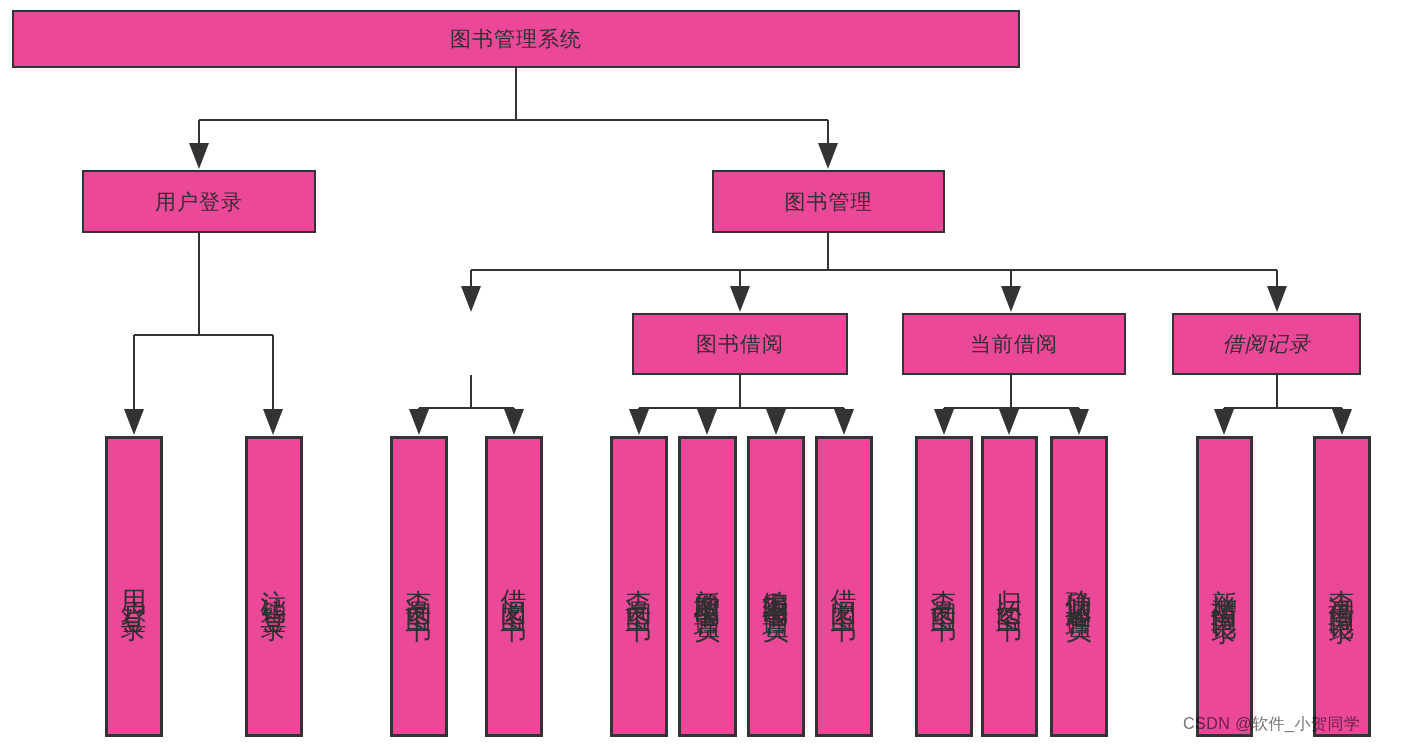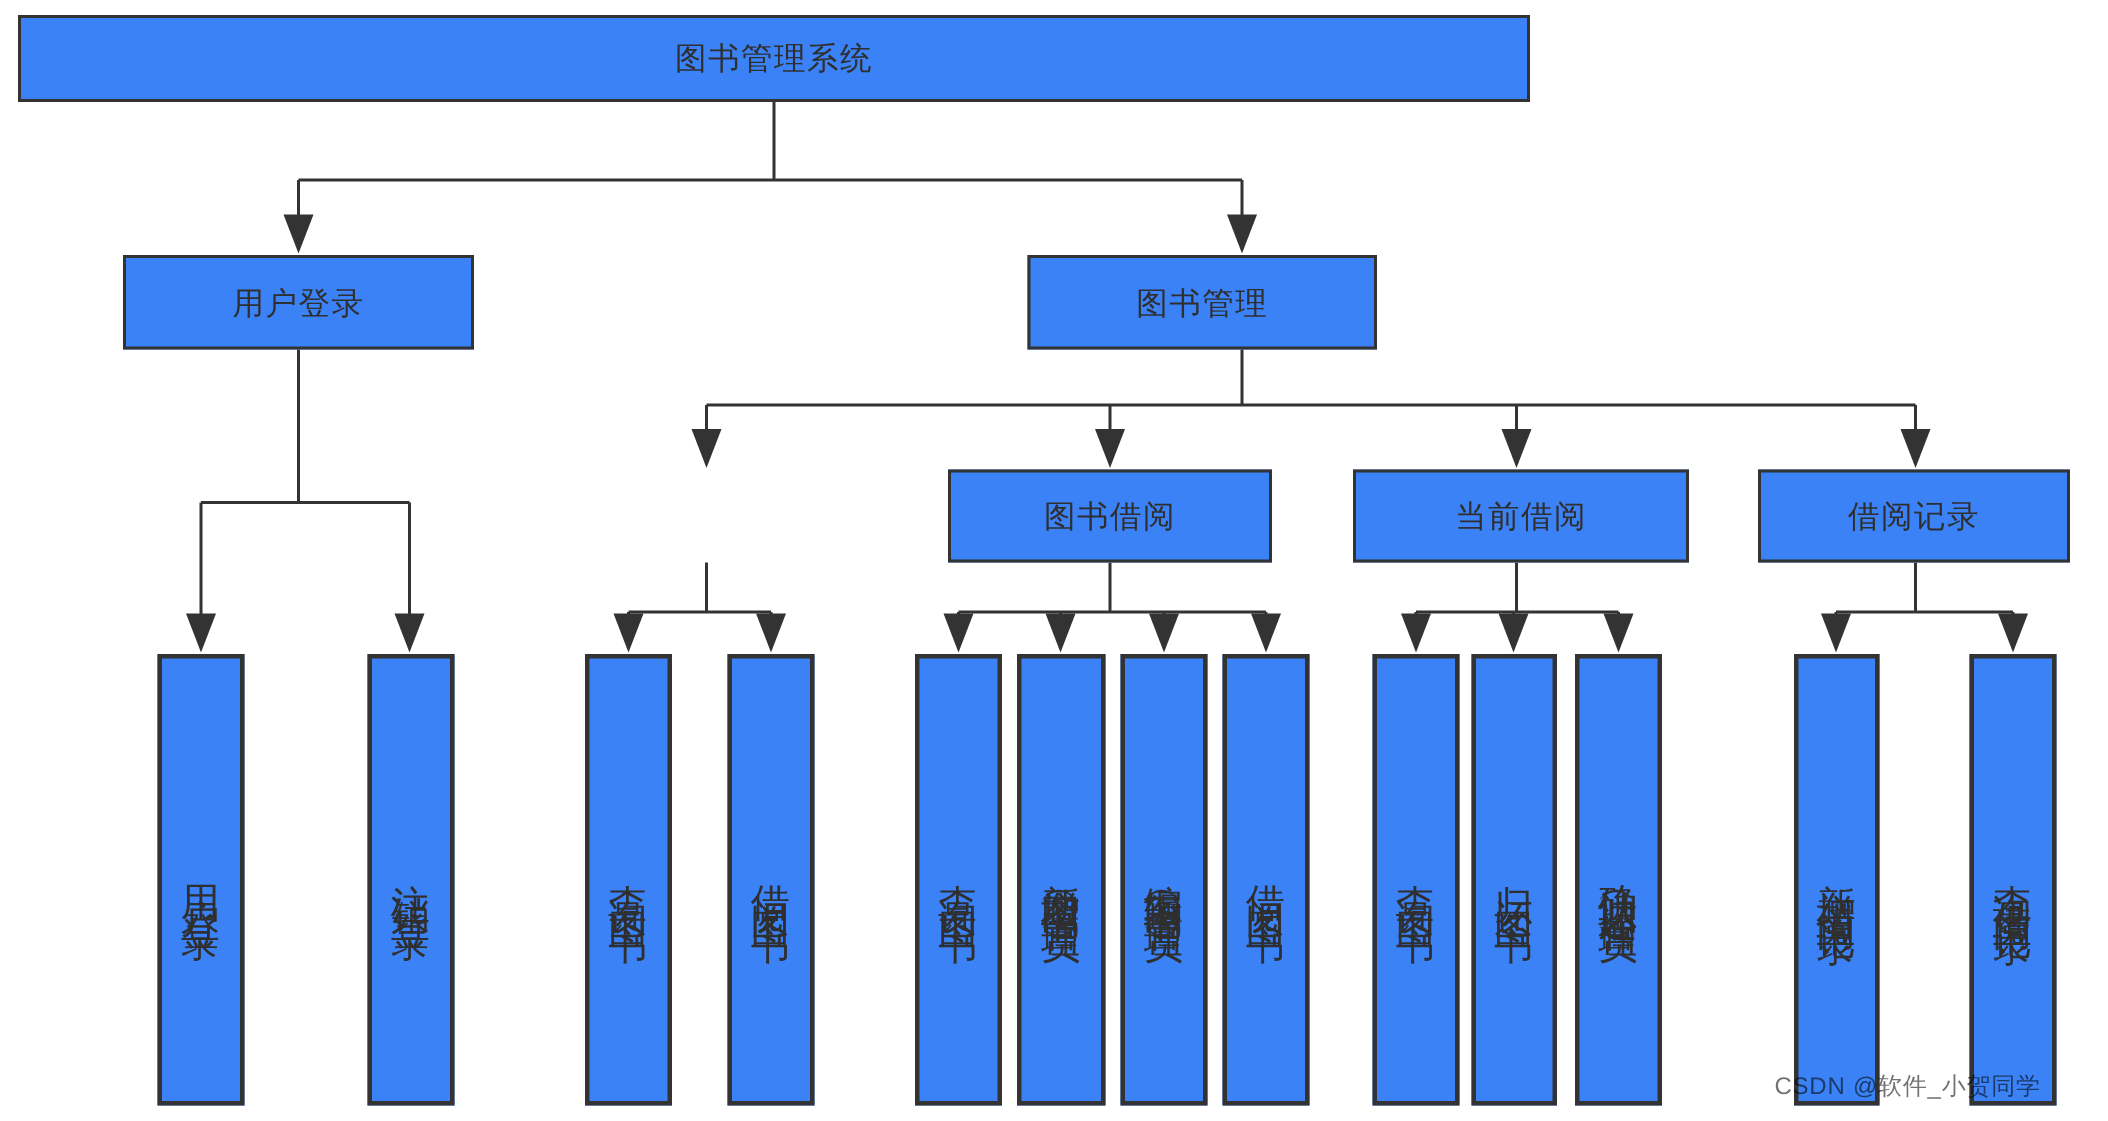--- a/index.html
+++ b/index.html
@@ -2,21 +2,21 @@
 <html><head>
 <meta charset="utf-8">
 <style>
   html,body{margin:0;padding:0;background:#ffffff;}
   .stage{
     position:relative;width:1405px;height:747px;background:#ffffff;overflow:hidden;
     font-family:"Liberation Sans","DejaVu Sans",sans-serif;
   }
   .wires{position:absolute;left:0;top:0;z-index:1;}
   .box{
-    position:absolute;box-sizing:border-box;background:#3b82f6;
+    position:absolute;box-sizing:border-box;background:#ec4899;
     border:2px solid #333333;z-index:2;
     display:flex;align-items:center;justify-content:center;
     color:#2f2f2f;
   }
   .hlabel{font-size:21px;letter-spacing:1px;white-space:nowrap;}
   .leaf{border-width:3px;}
   .vtext{
     writing-mode:vertical-rl;text-orientation:mixed;
     font-size:26px;line-height:1;white-space:nowrap;color:#2f2f2f;
   }
@@ -74,31 +74,31 @@
     </g>
   </svg>
 
   <div class="box" style="left:12px;top:10px;width:1008px;height:58px;">
     <span class="hlabel">图书管理系统</span>
   </div>
 
   <div class="box" style="left:82px;top:170px;width:234px;height:63px;">
     <span class="hlabel">用户登录</span>
   </div>
-  <div class="box" style="left:685px;top:170px;width:233px;height:63px;text-align:center;">
+  <div class="box" style="left:712px;top:170px;width:233px;height:63px;text-align:center;">
     <span class="hlabel">图书管理</span>
   </div>
 
   <div class="box" style="left:632px;top:313px;width:216px;height:62px;">
     <span class="hlabel">图书借阅</span>
   </div>
   <div class="box" style="left:902px;top:313px;width:224px;height:62px;">
     <span class="hlabel">当前借阅</span>
   </div>
-  <div class="box" style="left:1172px;top:313px;width:208px;height:62px;">
+  <div class="box" style="left:1172px;top:313px;width:189px;height:62px;font-style:italic;">
     <span class="hlabel">借阅记录</span>
   </div>
 
   <div class="box leaf" style="left:105px;top:436px;width:58px;height:301px;">
     <span class="vtext ls4">用户登录</span>
   </div>
   <div class="box leaf" style="left:245px;top:436px;width:58px;height:301px;">
     <span class="vtext ls4">注销登录</span>
   </div>
 

